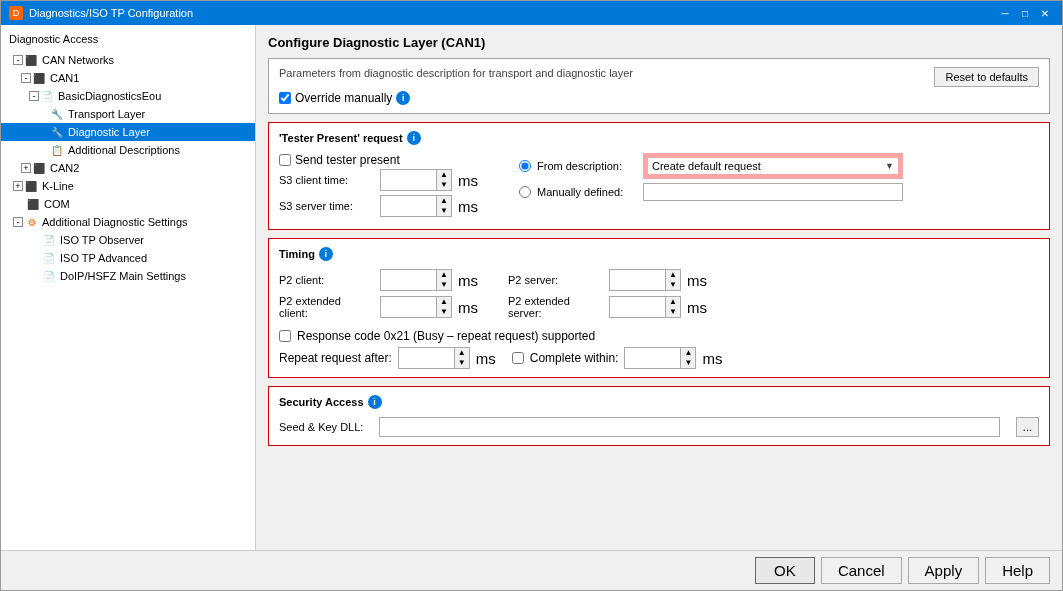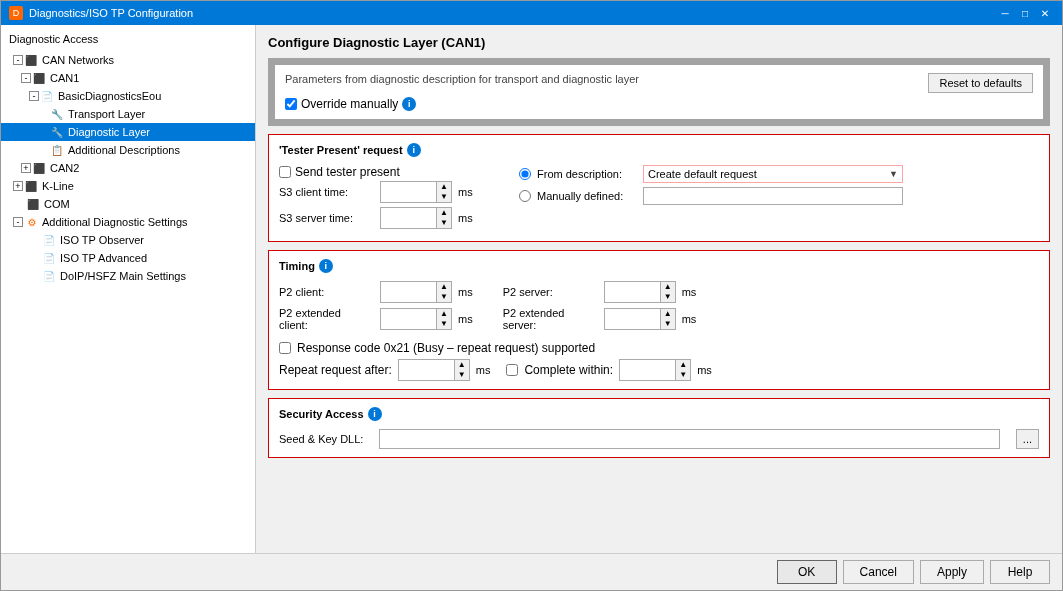--- a/index.html
+++ b/index.html
@@ -159,21 +159,21 @@
     }
 
     .config-title {
       font-size: 13px;
       font-weight: bold;
       margin-bottom: 8px;
       color: #000;
     }
 
     .section-box {
-      border: 7px solid #a3a3a3;
+      border: 1px solid #a3a3a3;
       background: white;
       padding: 8px 10px;
       margin-bottom: 8px;
       position: relative;
     }
 
     .section-desc {
       font-size: 11px;
       color: #444;
       margin-bottom: 8px;
@@ -279,38 +279,38 @@
       border: none;
       cursor: pointer;
       font-size: 8px;
       display: flex;
       align-items: center;
       justify-content: center;
       line-height: 1;
     }
 
     .unit-label {
-      font-size: 11px;
+      font-size: 15px;
       color: #000;
     }
 
     .radio-row {
       display: flex;
       align-items: center;
       gap: 6px;
       margin-bottom: 4px;
     }
 
     .radio-label {
       font-size: 11px;
       width: 100px;
     }
 
     .dropdown-select {
-      border: 1px solid #fca5a5;
+      border: 5px solid #fca5a5;
       background: white;
       padding: 2px 4px;
       font-size: 11px;
       min-width: 260px;
       display: flex;
       align-items: center;
       justify-content: space-between;
       cursor: pointer;
     }
 
@@ -381,21 +381,21 @@
       display: flex;
       justify-content: flex-end;
       gap: 6px;
       flex-shrink: 0;
     }
 
     .dialog-btn {
       border: 1px solid #aaa;
       background: #f0f0f0;
       padding: 4px 16px;
-      font-size: 12px;
+      font-size: 15px;
       cursor: pointer;
       min-width: 60px;
     }
     .dialog-btn.default {
       background: #e8e8e8;
       border-color: #666;
     }
 
     .info-icon {
       width: 14px;

